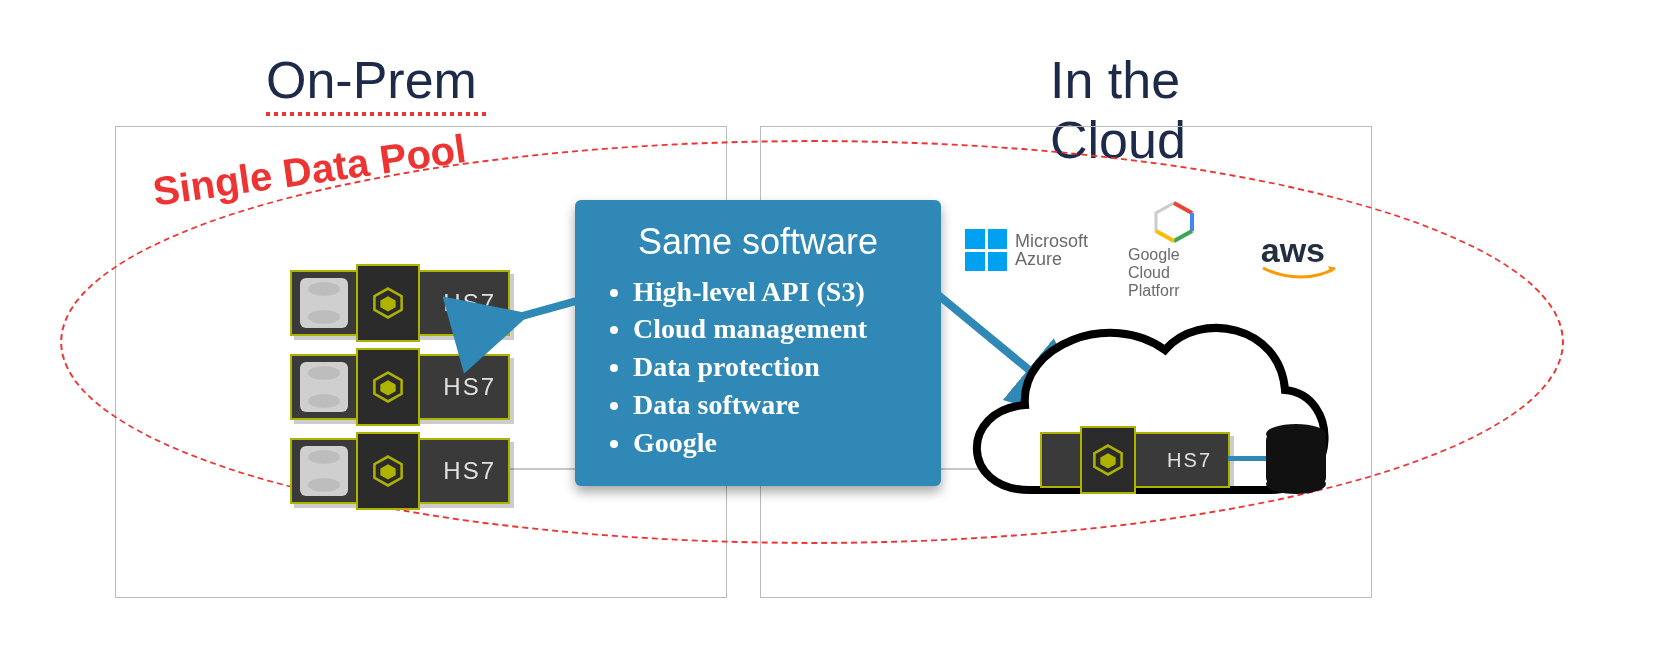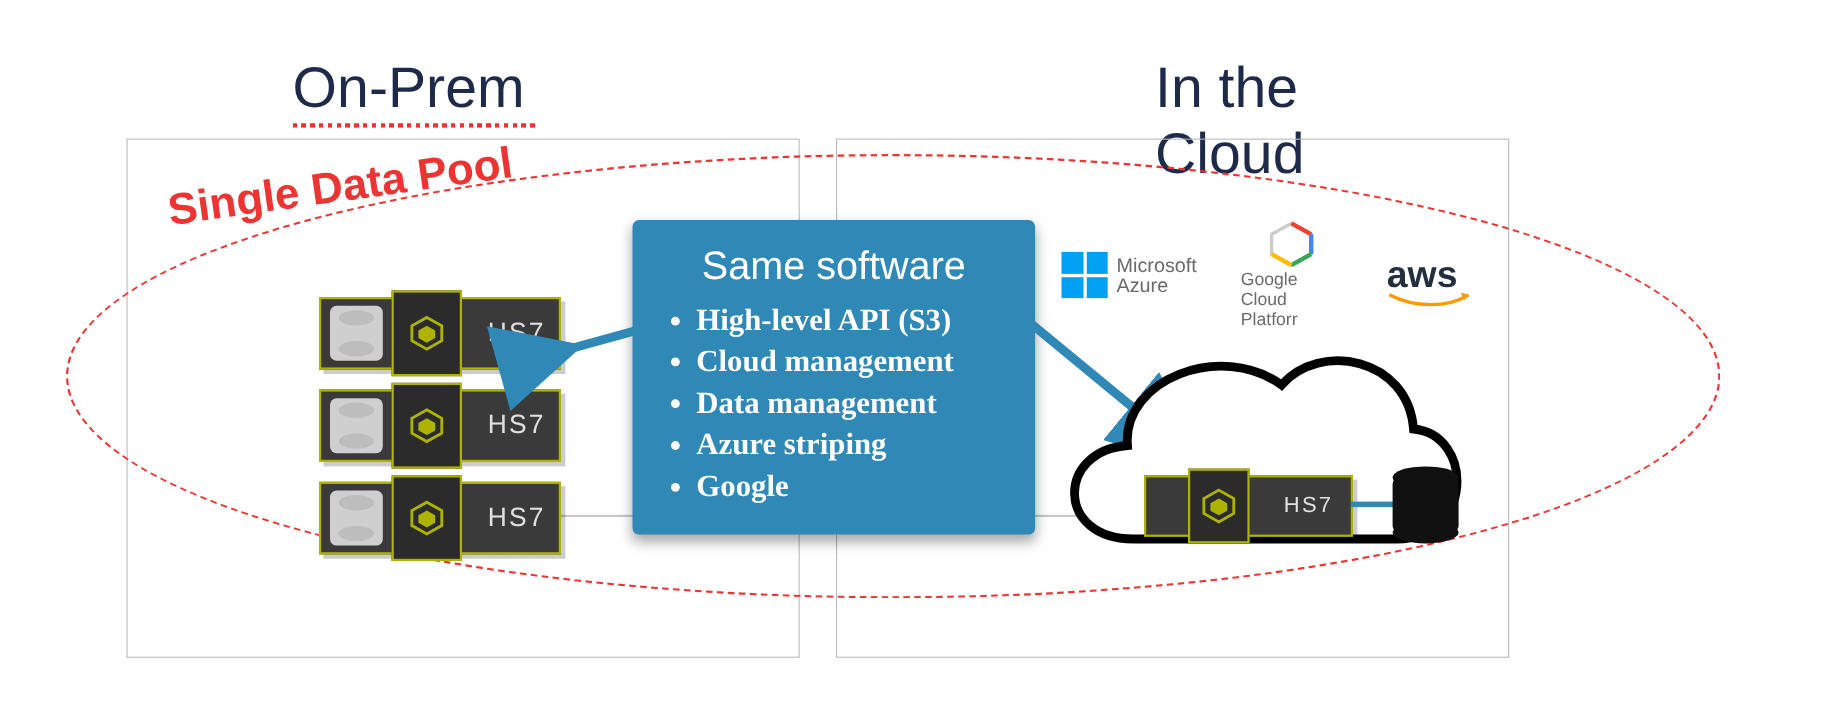--- a/index.html
+++ b/index.html
@@ -211,22 +211,22 @@
         </svg>
     </div>
     <div class="label">HS7</div>
   </div>
 
   <div class="callout" style="left:575px; top:200px; width:310px;">
     <h2>Same software</h2>
     <ul>
       <li>High-level API (S3)</li>
       <li>Cloud management</li>
-      <li>Data management</li>
-      <li>Azure striping</li>
+      <li>Data protection</li>
+      <li>Data software</li>
       <li>Google</li>
     </ul>
   </div>
 
   <svg class="arrow-svg" style="left:505px; top:290px;" width="80" height="50">
     <defs>
         <marker id="ahL" markerWidth="12" markerHeight="12" refX="2" refY="5" orient="auto">
       <path d="M10,0 L0,5 L10,10 Z" fill="#2f88b5"></path>
         </marker>
       </defs>

